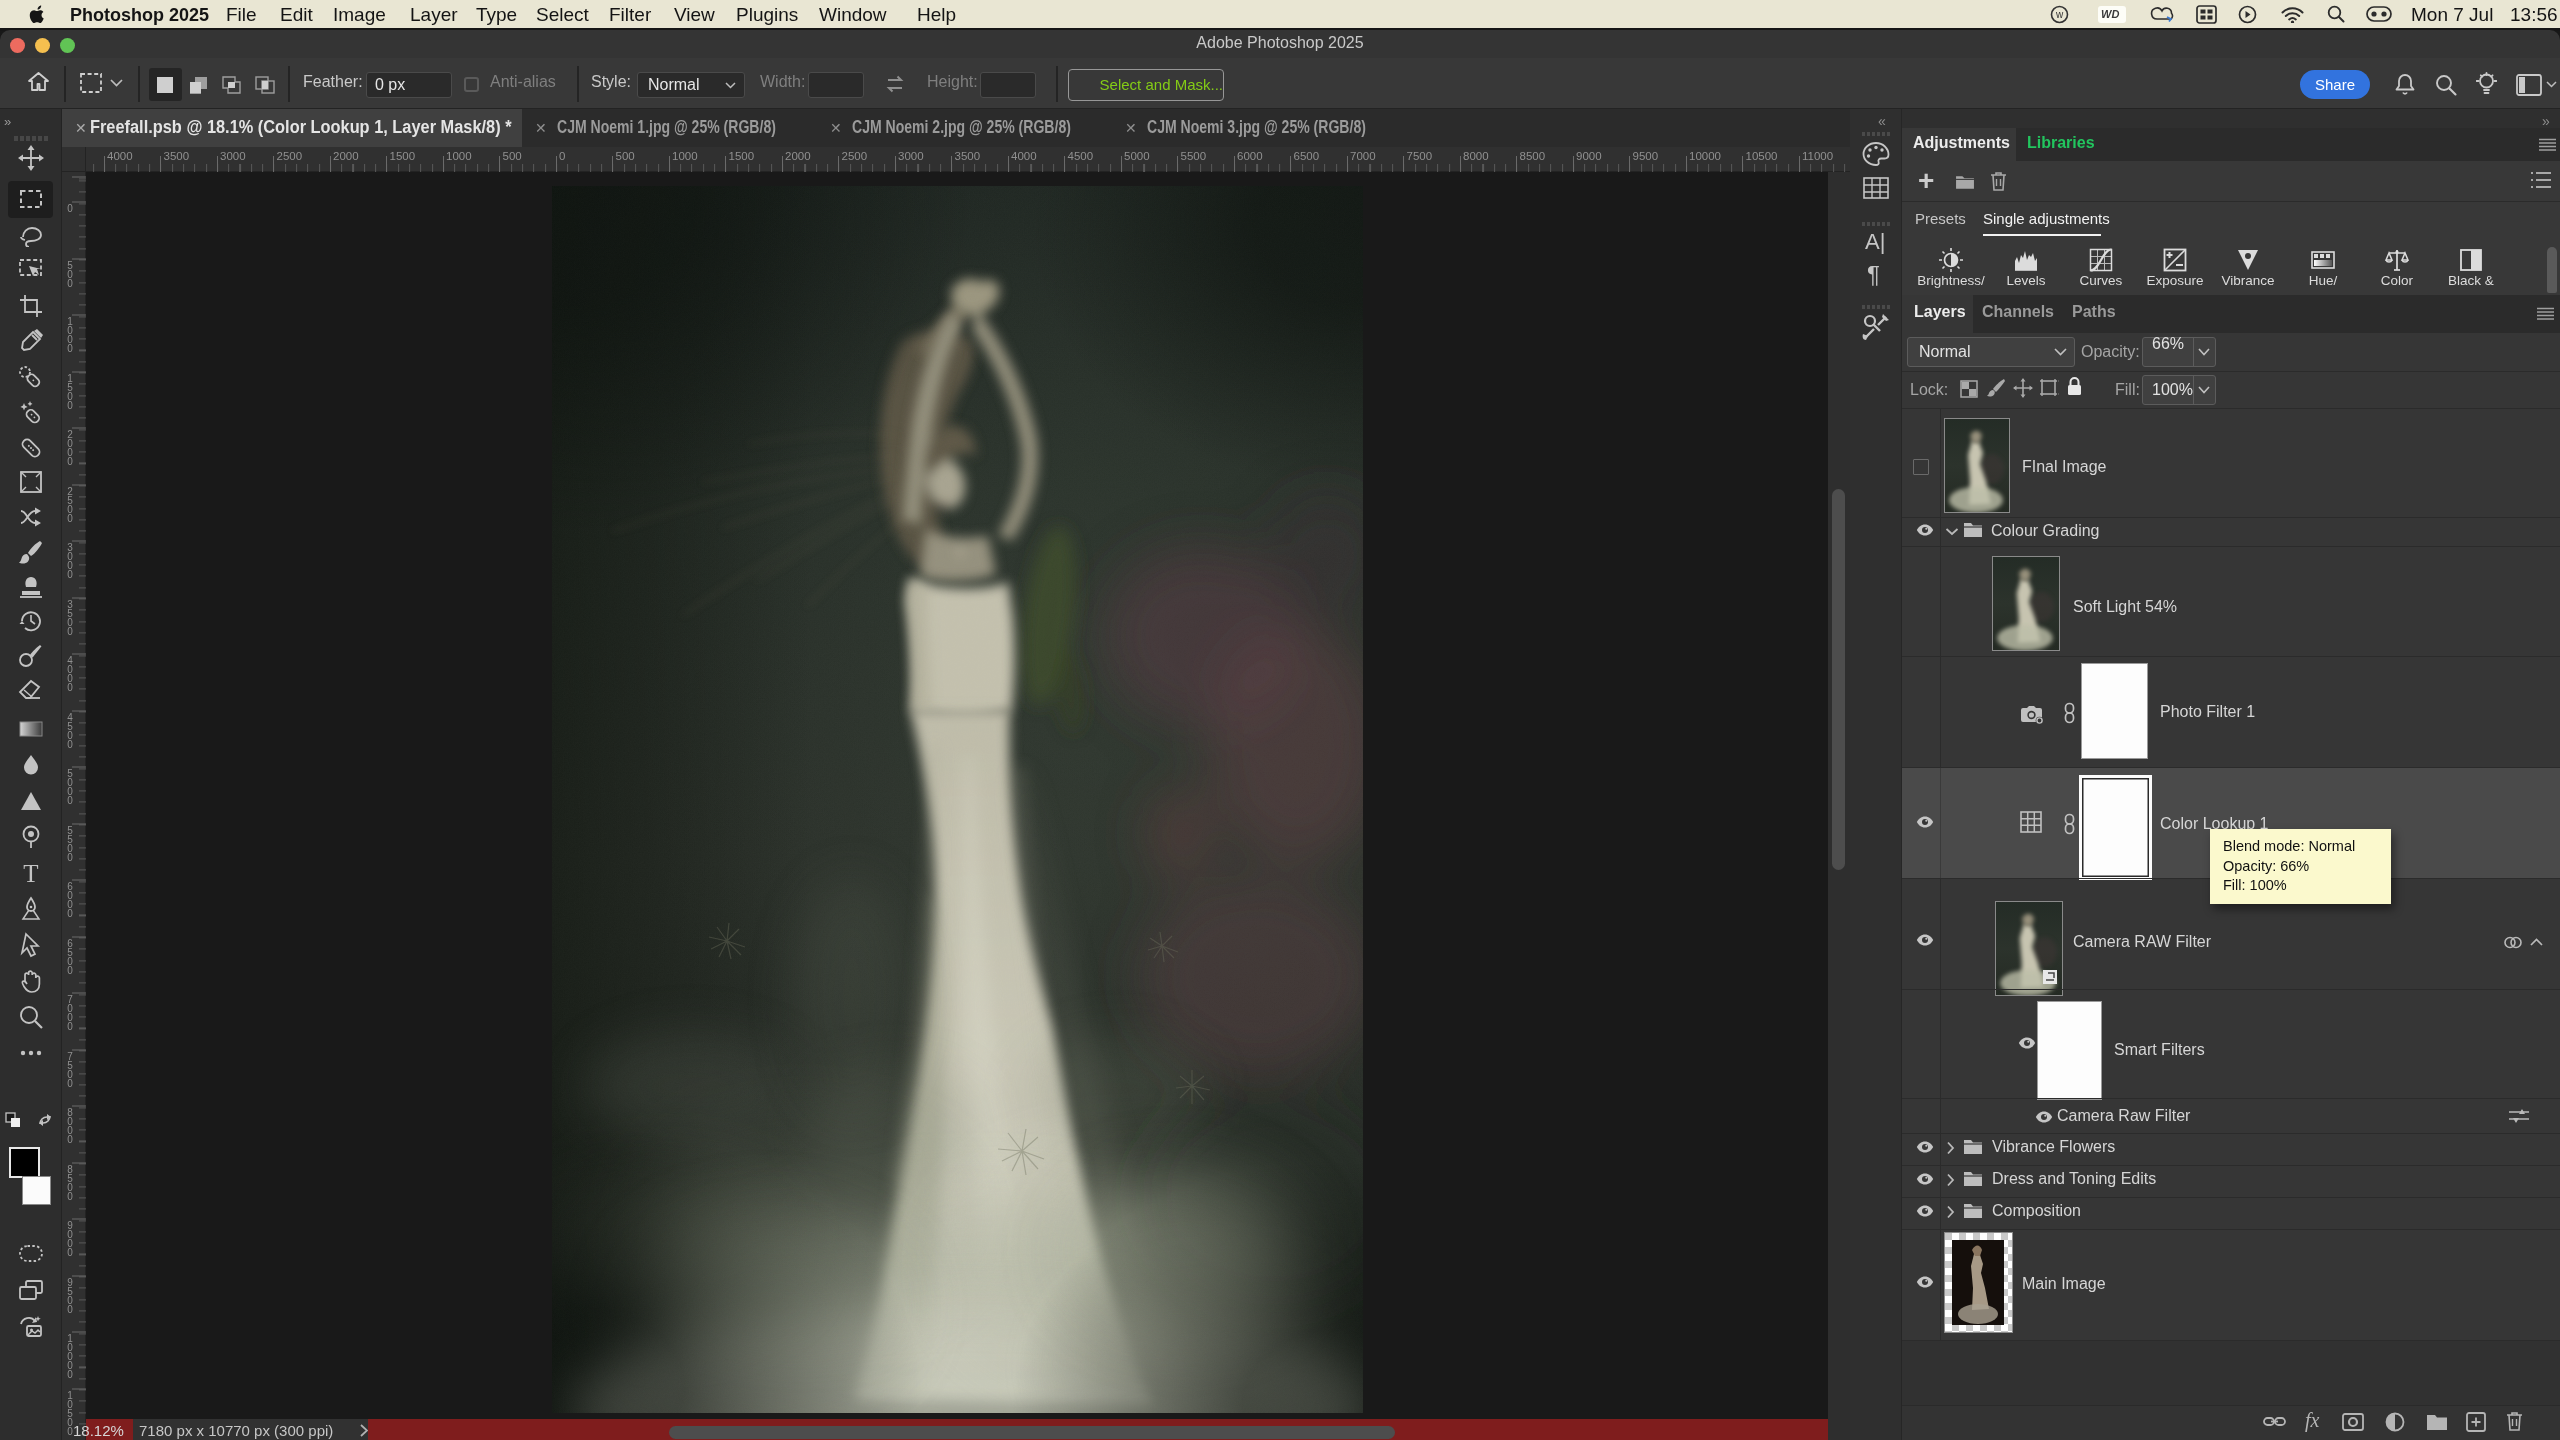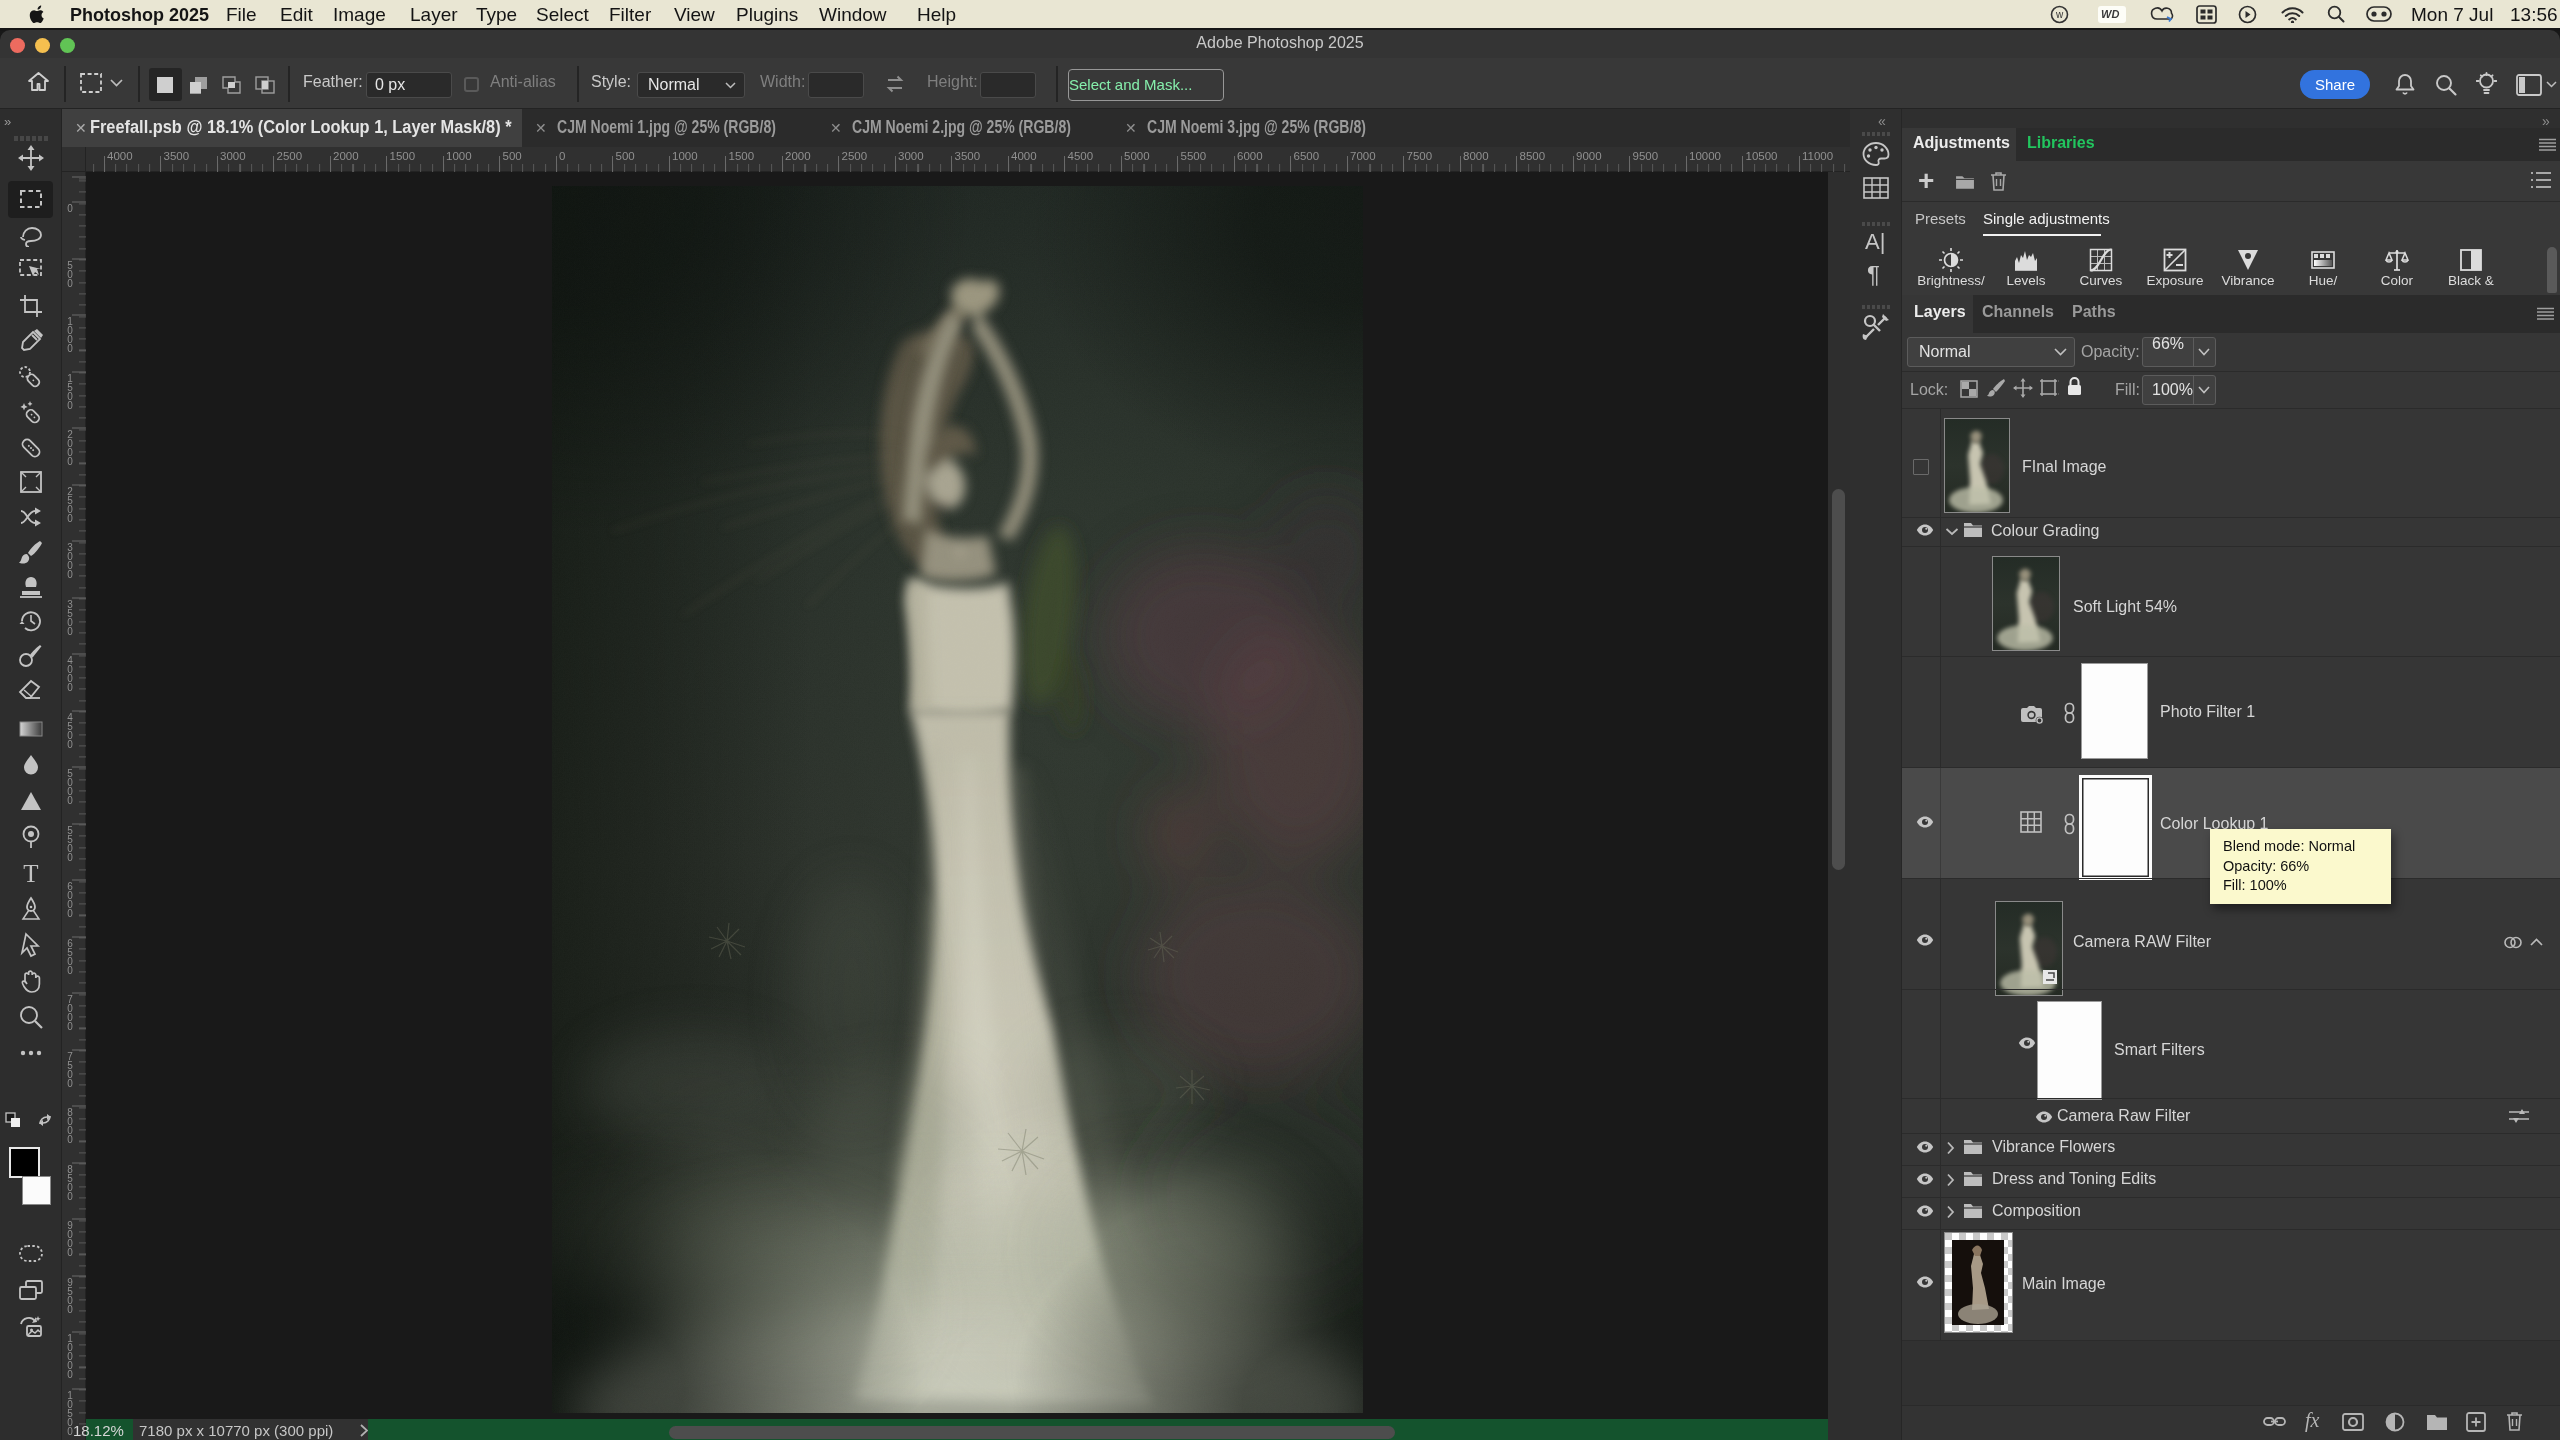--- a/index.html
+++ b/index.html
@@ -25,21 +25,21 @@
 
 #hruler{left:62px;top:147px;width:1788px;height:25px;background:#303030;border-bottom:1px solid #232323}
 #hruler .num{position:absolute;top:3px;font-size:11.5px;color:#909090}
 #vruler{left:62px;top:172px;width:24px;height:1268px;background:#303030;border-right:1px solid #232323}
 #vruler .num{position:absolute;left:4px;font-size:10px;line-height:9px;color:#909090;text-align:center;width:8px}
 
 #leftbar{left:0;top:109px;width:62px;height:1331px;background:#2D2D2D;border-right:1px solid #232323}
 .tool{position:absolute;left:16px;width:30px;height:30px;display:flex;align-items:center;justify-content:center}
 
 #canvas{left:86px;top:172px;width:1742px;height:1268px;background:#191919}
-#statusbar{left:86px;top:1419px;width:1742px;height:21px;background:#14532d;color:#CFCFCF;font-size:15px}
+#statusbar{left:86px;top:1419px;width:1742px;height:21px;background:#7f1d1d;color:#CFCFCF;font-size:15px}
 #vscrolltrack{left:1828px;top:172px;width:22px;height:1268px;background:#2E2E2E}
 #vthumb{left:1832px;top:489px;width:13px;height:381px;background:#4D4D4D;border-radius:7px}
 #hthumb{left:669px;top:1426px;width:726px;height:13px;background:#4D4D4D;border-radius:7px}
 
 #dock{left:1850px;top:109px;width:52px;height:1331px;background:#2F2F2F;border-right:1px solid #262626}
 #panel{left:1902px;top:109px;width:658px;height:1331px;background:#333333}
 svg{display:block}
 </style>
 </head>
 <body>
@@ -150,21 +150,21 @@
           <path d="M1 1l4.5 4.5L10 1" fill="none" stroke="#BDBDBD" stroke-width="1.5"></path>
         </svg></div>
  <span class="lbl dim" style="left:760px">Width:</span>
  <div class="field" style="left:808px;width:56px"></div>
  <svg class="a" style="left:884px;top:16px" width="22" height="20" viewBox="0 0 22 20">
         <path d="M4 6h13l-3.5-3.5M18 14H5l3.5 3.5" fill="none" stroke="#8F8F8F" stroke-width="2"></path>
       </svg>
  <span class="lbl dim" style="left:927px">Height:</span>
  <div class="field" style="left:980px;width:56px"></div>
  <div class="vsep" style="left:1056px"></div>
- <div class="a" style="left:1068px;top:11px;width:156px;height:32px;border:1.5px solid #979797;border-radius:4px;text-align:left;line-height:29px;font-size:15px;color:#86efac">Select and Mask...</div>
+ <div class="a" style="left:1068px;top:11px;width:156px;height:32px;border:1.5px solid #979797;border-radius:4px;text-align:right;line-height:29px;font-size:15px;color:#84cc16">Select and Mask...</div>
 
  <div class="a" style="left:2300px;top:12px;width:70px;height:29px;background:#3273DE;border-radius:15px;text-align:center;line-height:29px;color:#fff;font-size:15px">Share</div>
  <svg class="a" style="left:2394px;top:15px" width="22" height="23" viewBox="0 0 22 23">
         <path d="M11 2a6 6 0 0 1 6 6v5l2.5 3.5H2.5L5 13V8a6 6 0 0 1 6-6zM9 19.5a2.2 2.2 0 0 0 4 0" fill="none" stroke="#C9C9C9" stroke-width="1.8" stroke-linejoin="round"></path>
       </svg>
  <svg class="a" style="left:2435px;top:16px" width="22" height="22" viewBox="0 0 22 22">
         <circle cx="9" cy="9" r="7" fill="none" stroke="#C9C9C9" stroke-width="1.9"></circle>
         <path d="M14.5 14.5l6 6" stroke="#C9C9C9" stroke-width="2.1" stroke-linecap="round"></path>
       </svg>
  <svg class="a" style="left:2476px;top:14px" width="21" height="25" viewBox="0 0 21 25">

